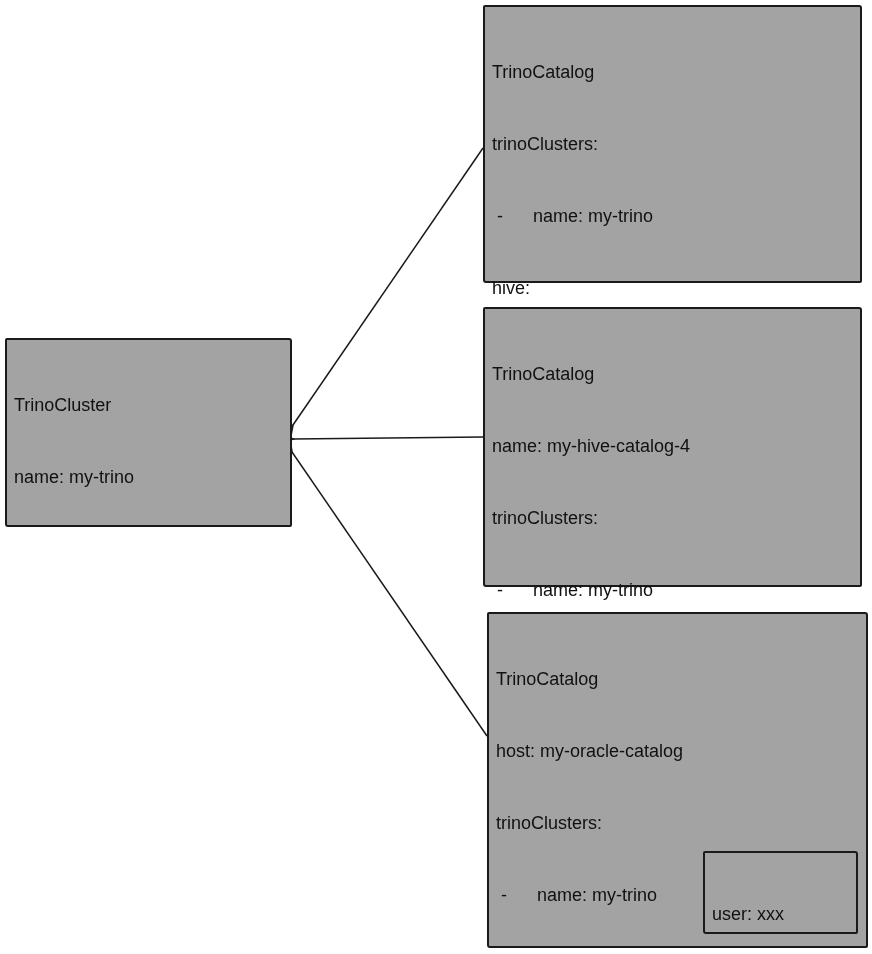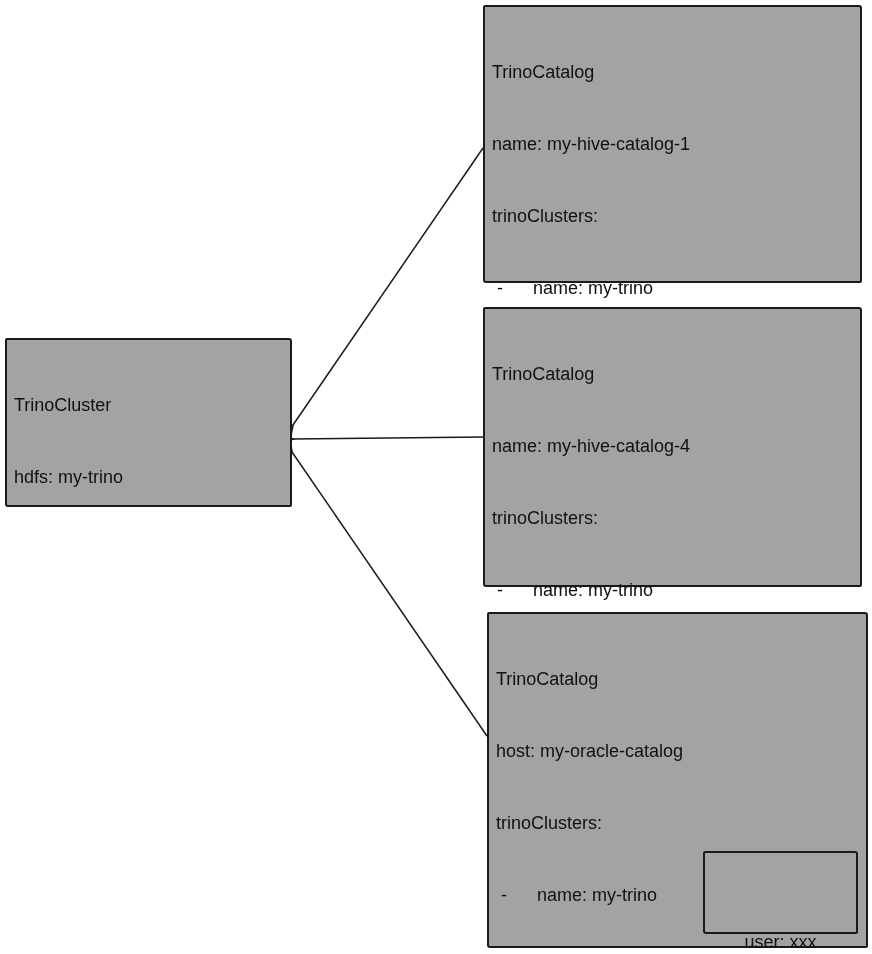--- a/index.html
+++ b/index.html
@@ -21,28 +21,27 @@
     background: #a3a3a3;
     border: 2px solid #1a1a1a;
     border-radius: 2px 3px 2px 3px;
     padding: 5px 7px;
     font-size: 18px;
     line-height: 24px;
     white-space: pre;
     z-index: 2;
   }
   .line { white-space: pre; }
-  #cluster-box { left: 5px;   top: 338px; width: 287px; height: 169px; }
+  #cluster-box { left: 5px;   top: 338px; width: 287px; height: 189px; }
   #catalog-box-1 { left: 483px; top: 5px;   width: 379px; height: 278px; }
   #catalog-box-2 { left: 483px; top: 307px; width: 379px; height: 280px; }
   #catalog-box-3 { left: 487px; top: 612px; width: 381px; height: 336px; }
   #secret-box {
     left: 703px; top: 851px; width: 155px; height: 83px;
-    text-align: center;
-    padding-top: 29px;
+    padding-top: 1px;
     z-index: 3;
     white-space: pre;
   }
   #connector-layer {
     position: absolute;
     left: 0; top: 0;
     width: 872px; height: 954px;
     z-index: 1;
     pointer-events: none;
   }
@@ -62,26 +61,25 @@
       </marker>
     </defs>
     <path d="M483 148 L293 425" fill="none" stroke="#1a1a1a" stroke-width="1.5" marker-end="url(#arrowhead-large)"></path>
     <path d="M483 437 L293 439" fill="none" stroke="#1a1a1a" stroke-width="1.7" marker-end="url(#arrowhead-large)"></path>
     <path d="M487 736 L292 452" fill="none" stroke="#1a1a1a" stroke-width="1.5" marker-end="url(#arrowhead-large)"></path>
     <path d="M755 812 Q767 831 785 848" fill="none" stroke="#1a1a1a" stroke-width="1.5" marker-end="url(#arrowhead-small)"></path>
   </svg>
 
   <div class="box" id="cluster-box">
     <div class="line">TrinoCluster</div>
-    <div class="line">hdfs: my-trino</div>
+    <div class="line">name: my-trino</div>
   </div>
 
   <div class="box" id="catalog-box-1">
     <div class="line">TrinoCatalog</div>
-    <div class="line">name: my-hive-catalog-1</div>
     <div class="line">trinoClusters:</div>
     <div class="line"> -      name: my-trino</div>
     <div class="line">hive:</div>
     <div class="line">     s3: # S3ConnnectionSpec</div>
     <div class="line">         inline:</div>
     <div class="line">             host: minio</div>
     <div class="line">     metastore: # whatever</div>
   </div>
 
   <div class="box" id="catalog-box-2">

